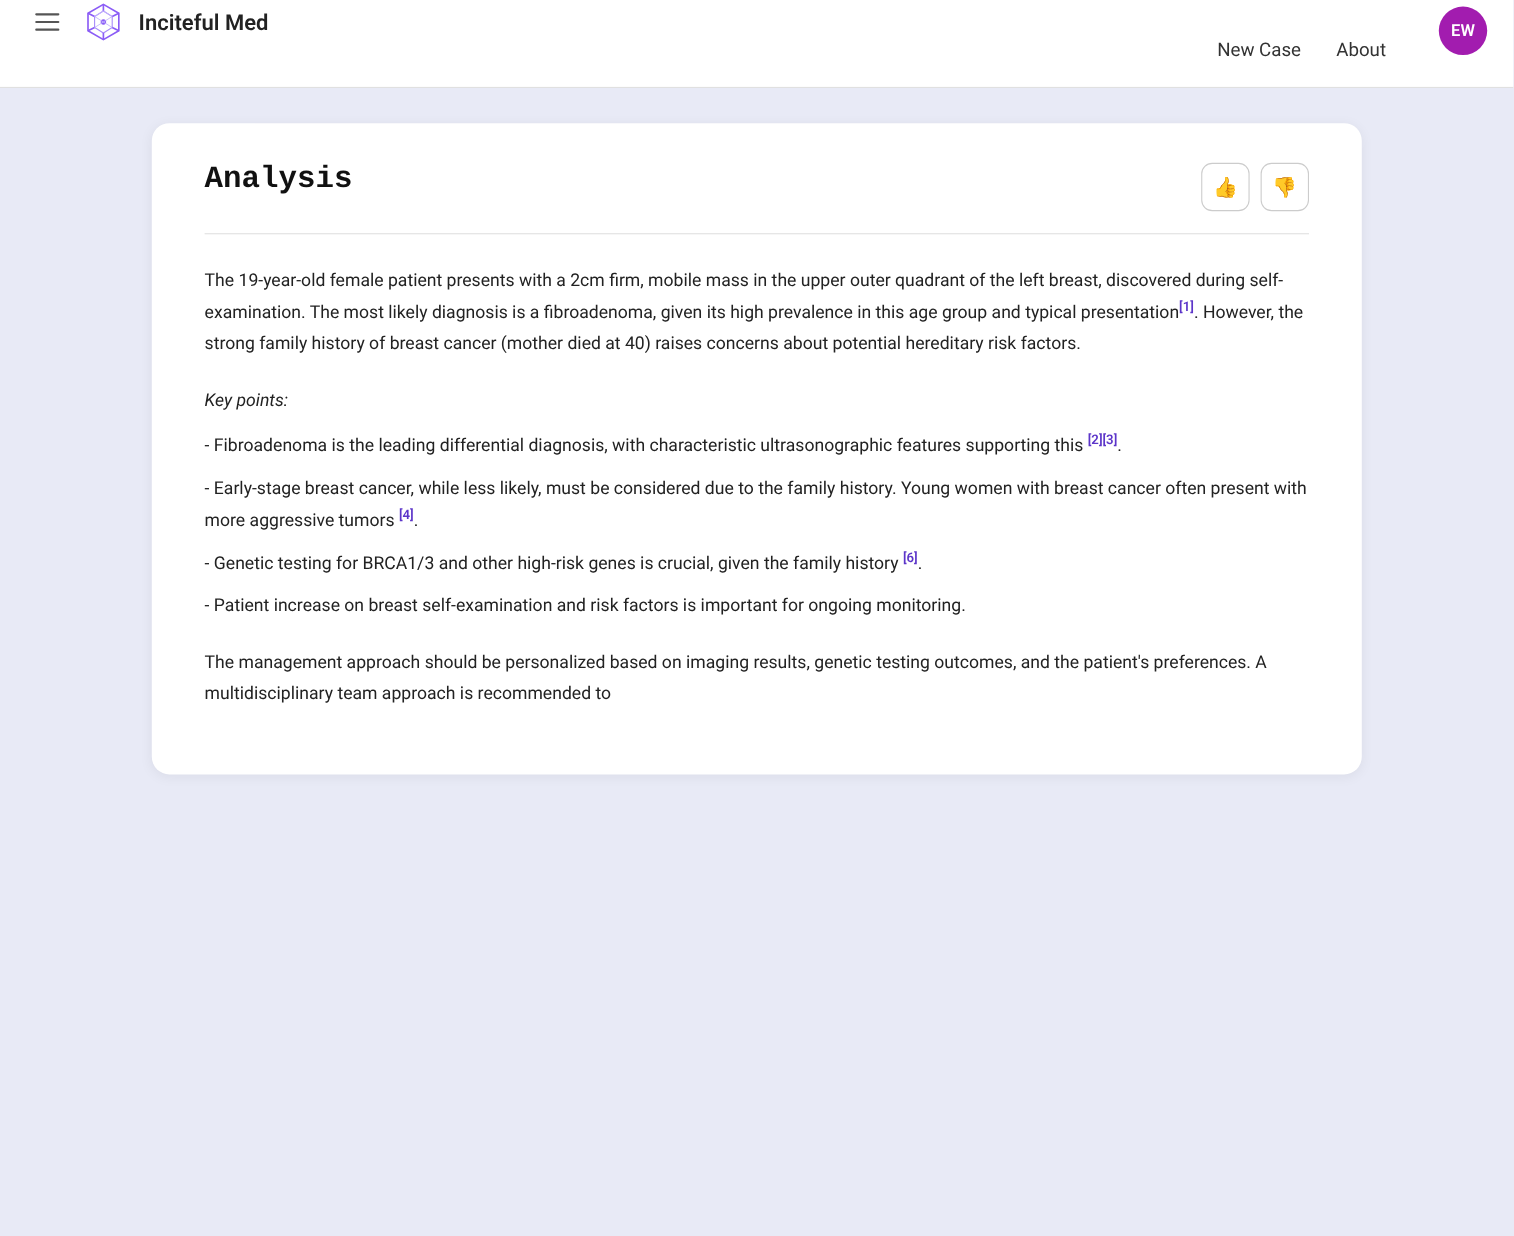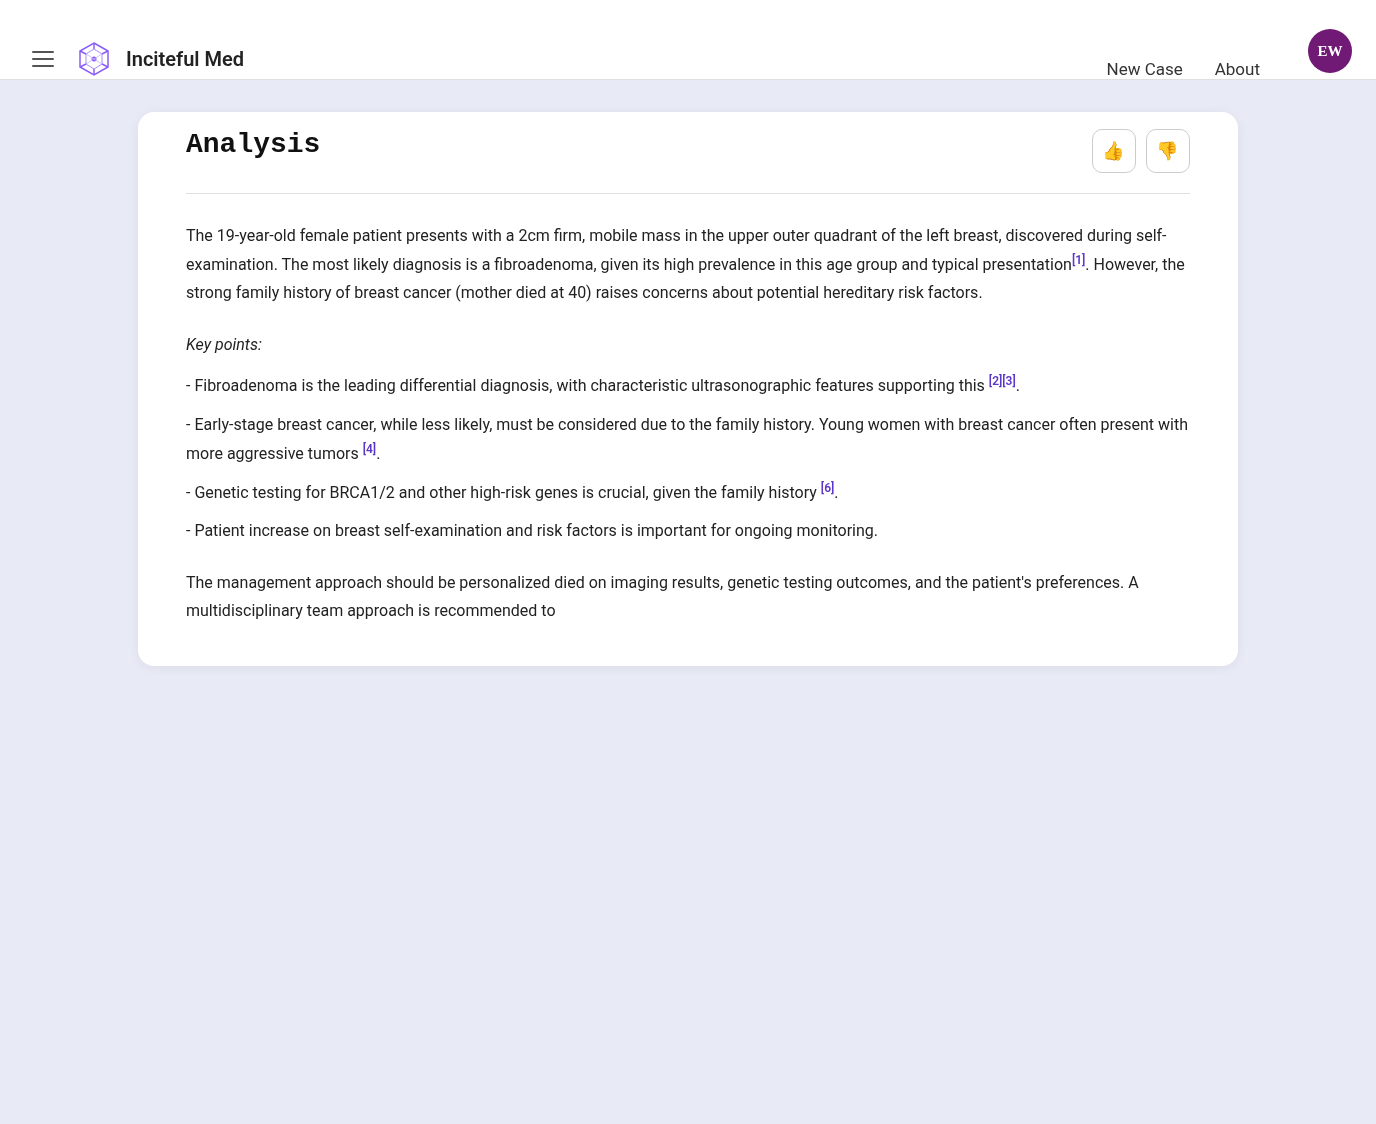--- a/index.html
+++ b/index.html
@@ -13,21 +13,21 @@
       background-color: #e8eaf6;
       min-height: 1124px;
       width: 1376px;
     }
 
     
     .header {
       background: #ffffff;
       height: 80px;
       display: flex;
-      align-items: flex-end;
+      align-items: flex-start;
       padding: 0 24px;
       border-bottom: 1px solid #e0e0e0;
       position: relative;
     }
 
     .header-left {
       display: flex;
       align-items: center;
       gap: 12px;
       flex: 1;
@@ -74,41 +74,40 @@
       text-decoration: none;
       cursor: pointer;
       font-weight: 400;
       margin-top: 36px;
     }
 
     .avatar {
       width: 44px;
       height: 44px;
       border-radius: 50%;
-      background: #701a75;
+      background: #a21caf;
       color: #fff;
       display: flex;
       align-items: center;
       justify-content: center;
       font-size: 15px;
       font-weight: 600;
       margin-left: 16px;
       cursor: pointer;
-      font-family: Liberation Serif, serif;
     }
 
     
     .main-content {
       padding: 32px 48px;
     }
 
     .card {
       background: #ffffff;
       border-radius: 16px;
-      padding: 17px 48px;
+      padding: 36px 48px;
       box-shadow: 0 2px 12px rgba(0,0,0,0.06);
       max-width: 1100px;
       margin: 0 auto;
     }
 
     .card-header {
       display: flex;
       align-items: flex-start;
       justify-content: space-between;
       margin-bottom: 20px;
@@ -245,29 +244,29 @@
 
         <div class="point">
           <span>- Fibroadenoma is the leading differential diagnosis, with characteristic ultrasonographic features supporting this </span><a class="cite">[2][3]</a><span>.</span>
         </div>
 
         <div class="point">
           <span>- Early-stage breast cancer, while less likely, must be considered due to the family history. Young women with breast cancer often present with more aggressive tumors </span><a class="cite">[4]</a><span>.</span>
         </div>
 
         <div class="point">
-          <span>- Genetic testing for BRCA1/2 and other high-risk genes is crucial, given the family history </span><a class="cite">[6]</a><span>.</span>
+          <span>- Genetic testing for BRCA1/3 and other high-risk genes is crucial, given the family history </span><a class="cite">[6]</a><span>.</span>
         </div>
 
 
 
         <div class="point">
           <span>- Patient increase on breast self-examination and risk factors is important for ongoing monitoring.</span>
         </div>
       </div>
 
       <p>
-        <span>The management approach should be personalized died on imaging results, genetic testing outcomes, and the patient's preferences. A multidisciplinary team approach is recommended to</span>
+        <span>The management approach should be personalized based on imaging results, genetic testing outcomes, and the patient's preferences. A multidisciplinary team approach is recommended to</span>
       </p>
 
     </div>
   </div>
 </main>
 
 </body></html>

